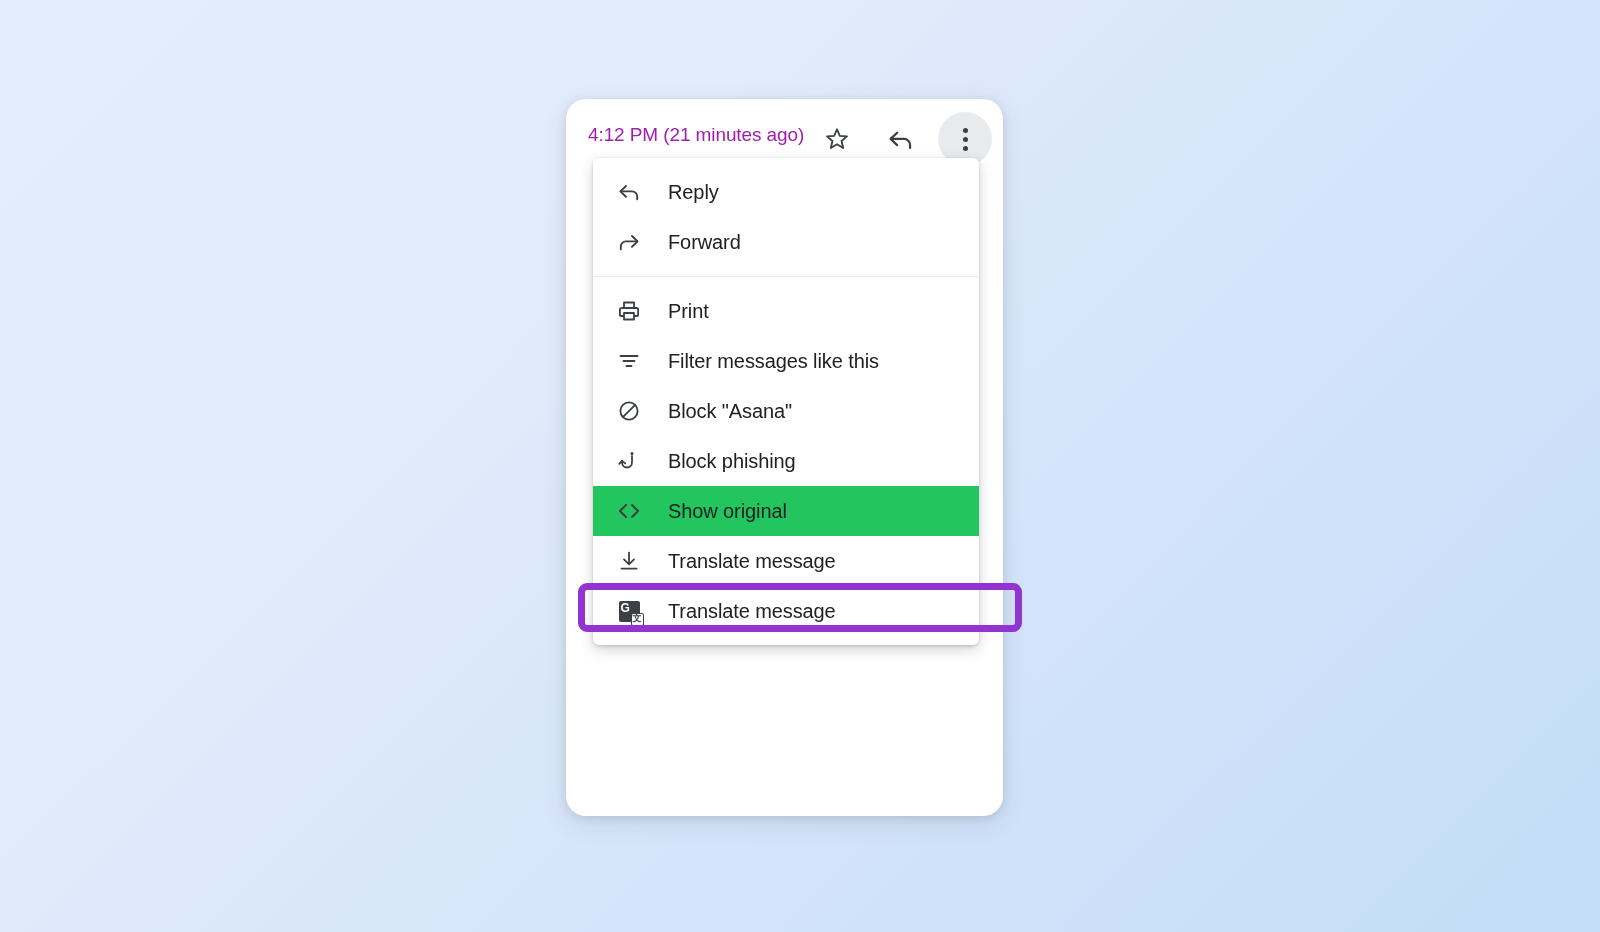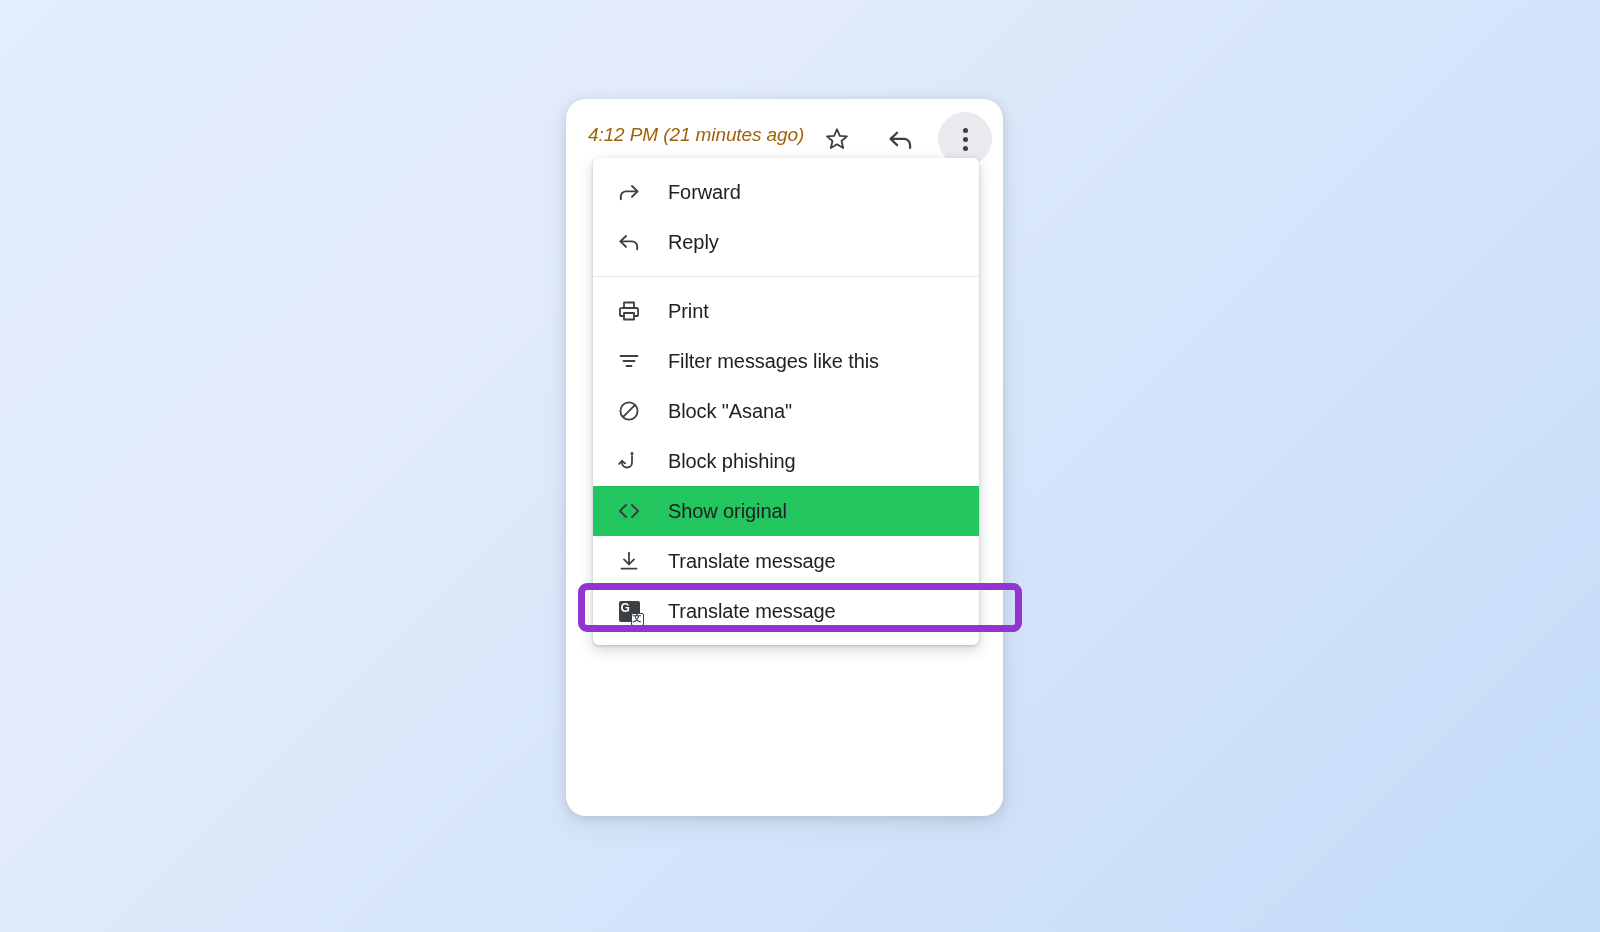--- a/index.html
+++ b/index.html
@@ -37,24 +37,23 @@
     height: 78px;
     display: flex;
     align-items: center;
   }
 
   #timestamp {
     position: absolute;
     left: 22px;
     top: 25px;
     font-size: 19px;
-    color: #a16207;
+    color: #a21caf;
     white-space: nowrap;
     letter-spacing: -0.1px;
-    font-style: italic;
   }
 
   .hdr-btn {
     position: absolute;
     width: 44px;
     height: 44px;
     border-radius: 50%;
     display: flex;
     align-items: center;
     justify-content: center;
@@ -211,35 +210,35 @@
       <i></i>
       <i></i>
   </span>
 </div>
 
 <div id="context-menu">
 
   <div class="menu-item">
     <span class="menu-icon">
       <svg width="24" height="24" viewBox="0 0 24 24" fill="none" stroke="currentColor" stroke-width="1.9" stroke-linejoin="round" stroke-linecap="round">
+        <polyline points="9,6 3.4,11.4 9,16.8"></polyline>
+        <path d="M3.8 11.4 H15 a5.2 5.2 0 0 1 5.2 5.2 V19.2"></path>
+      </svg>
+    </span>
+    <span class="menu-label">Reply</span>
+  </div>
+
+  <div class="menu-item">
+    <span class="menu-icon">
+      <svg width="24" height="24" viewBox="0 0 24 24" fill="none" stroke="currentColor" stroke-width="1.9" stroke-linejoin="round" stroke-linecap="round">
         <polyline points="15,6 20.6,11.4 15,16.8"></polyline>
         <path d="M20.2 11.4 H9 a5.2 5.2 0 0 0 -5.2 5.2 V19.2"></path>
       </svg>
     </span>
     <span class="menu-label">Forward</span>
-  </div>
-
-  <div class="menu-item">
-    <span class="menu-icon">
-      <svg width="24" height="24" viewBox="0 0 24 24" fill="none" stroke="currentColor" stroke-width="1.9" stroke-linejoin="round" stroke-linecap="round">
-        <polyline points="9,6 3.4,11.4 9,16.8"></polyline>
-        <path d="M3.8 11.4 H15 a5.2 5.2 0 0 1 5.2 5.2 V19.2"></path>
-      </svg>
-    </span>
-    <span class="menu-label">Reply</span>
   </div>
 
   <div class="menu-divider"></div>
 
   <div class="menu-item">
     <span class="menu-icon">
       <svg width="24" height="24" viewBox="0 0 24 24" fill="none" stroke="currentColor" stroke-width="1.8" stroke-linejoin="round">
         <polyline points="7,9 7,3.5 17,3.5 17,9"></polyline>
         <path d="M4.5 9 H19.5 a1.6 1.6 0 0 1 1.6 1.6 V16 a1 1 0 0 1 -1 1 H17"></path>
         <path d="M7 17 H3.9 a1 1 0 0 1 -1 -1 V10.6 A1.6 1.6 0 0 1 4.5 9"></path>

